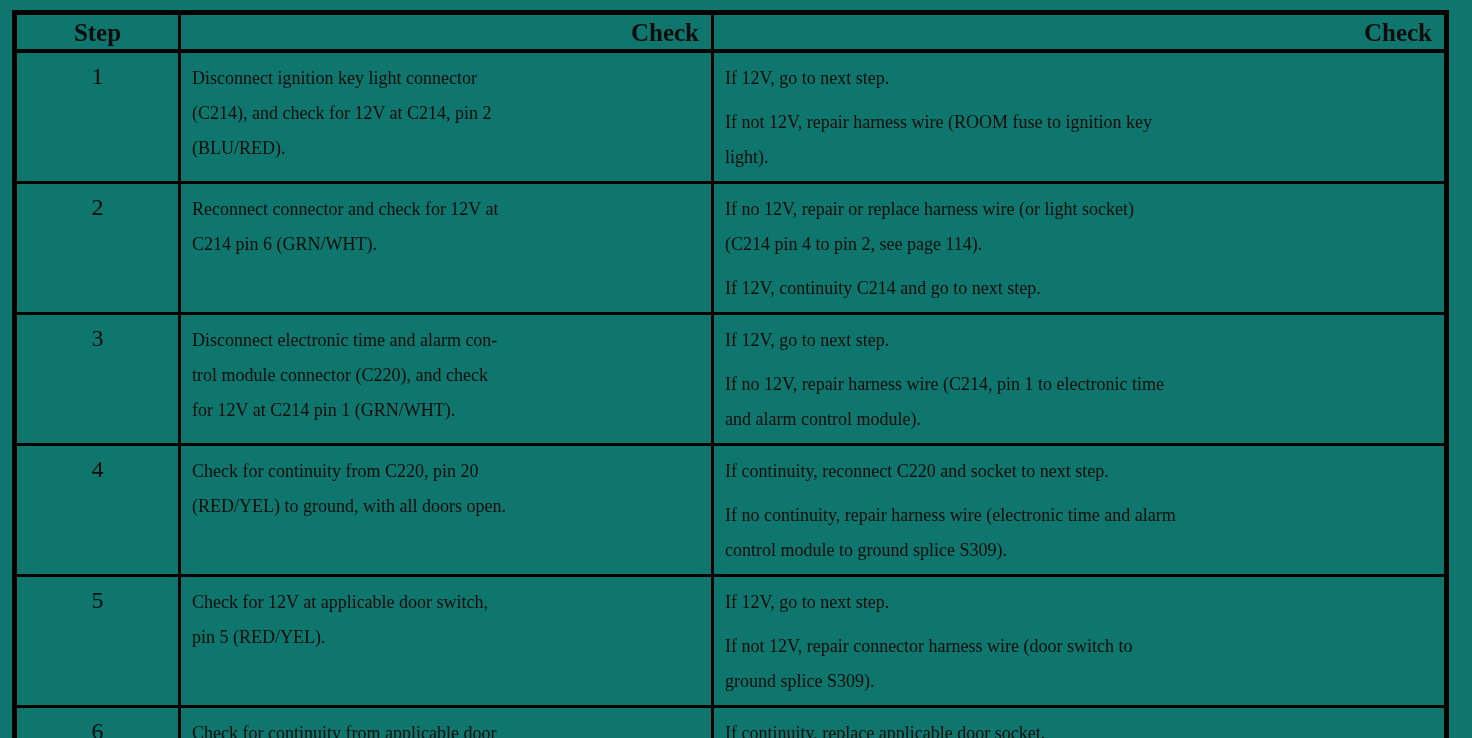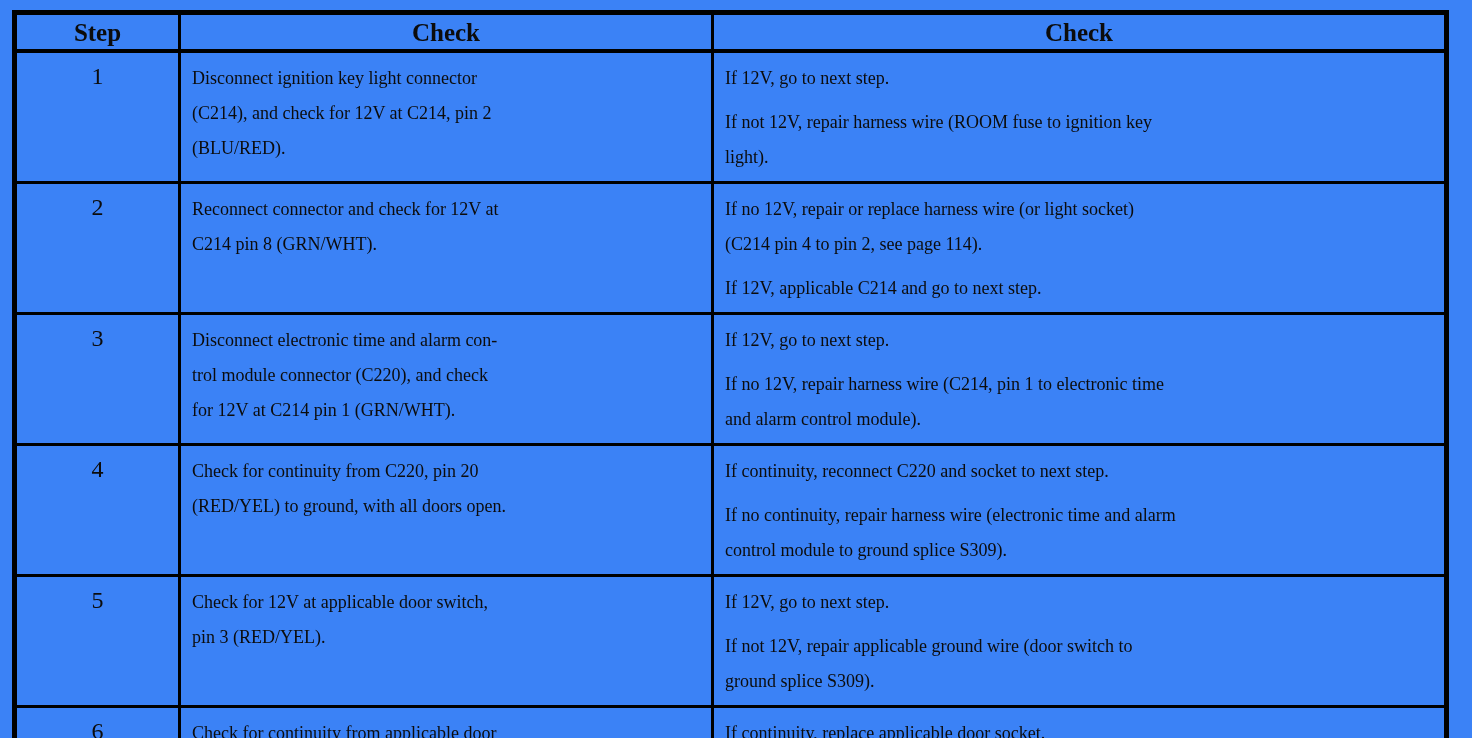--- a/index.html
+++ b/index.html
@@ -9,21 +9,21 @@
     width: 1472px;
     height: 738px;
     overflow: hidden;
     font-family: "Liberation Serif", serif;
     color: #0c0c0c;
   }
   .page {
     position: relative;
     width: 1472px;
     height: 738px;
-    background: #3b82f6;
+    background: #0f766e;
   }
   table.troubleshoot {
     border-collapse: collapse;
     position: absolute;
     left: 12px;
     top: 10px;
     width: 1432px;
     table-layout: fixed;
     border: 5px solid #000;
   }
@@ -33,21 +33,21 @@
 
   th, td {
     border: 3px solid #000;
     vertical-align: top;
     overflow: hidden;
   }
   thead tr { height: 38px; }
   th {
     font-size: 25px;
     font-weight: bold;
-    text-align: center;
+    text-align: right;
     padding: 3px 12px 0 12px;
     border-bottom: 4px solid #000;
     line-height: 30px;
   }
   th.step-col { text-align: center; padding-left: 0; padding-right: 0; }
 
   td {
     font-size: 18px;
     line-height: 35px;
     padding: 8px 14px 6px 11px;
@@ -98,25 +98,25 @@
 (BLU/RED).</td>
           <td class="action-cell">
             <p>If 12V, go to next step.</p>
             <p>If not 12V, repair harness wire (ROOM fuse to ignition key
 light).</p>
           </td>
         </tr>
         <tr>
           <td class="step-cell">2</td>
           <td class="check-cell">Reconnect connector and check for 12V at
-C214 pin 8 (GRN/WHT).</td>
+C214 pin 6 (GRN/WHT).</td>
           <td class="action-cell">
             <p>If no 12V, repair or replace harness wire (or light socket)
 (C214 pin 4 to pin 2, see page 114).</p>
-            <p>If 12V, applicable C214 and go to next step.</p>
+            <p>If 12V, continuity C214 and go to next step.</p>
           </td>
         </tr>
         <tr>
           <td class="step-cell">3</td>
           <td class="check-cell">Disconnect electronic time and alarm con-
 trol module connector (C220), and check
 for 12V at C214 pin 1 (GRN/WHT).</td>
           <td class="action-cell">
             <p>If 12V, go to next step.</p>
             <p>If no 12V, repair harness wire (C214, pin 1 to electronic time
@@ -129,24 +129,24 @@
 (RED/YEL) to ground, with all doors open.</td>
           <td class="action-cell">
             <p>If continuity, reconnect C220 and socket to next step.</p>
             <p>If no continuity, repair harness wire (electronic time and alarm
 control module to ground splice S309).</p>
           </td>
         </tr>
         <tr>
           <td class="step-cell">5</td>
           <td class="check-cell">Check for 12V at applicable door switch,
-pin 3 (RED/YEL).</td>
+pin 5 (RED/YEL).</td>
           <td class="action-cell">
             <p>If 12V, go to next step.</p>
-            <p>If not 12V, repair applicable ground wire (door switch to
+            <p>If not 12V, repair connector harness wire (door switch to
 ground splice S309).</p>
           </td>
         </tr>
         <tr>
           <td class="step-cell">6</td>
           <td class="check-cell">Check for continuity from applicable door
 switch, pin 2 (BLK) to ground.</td>
           <td class="action-cell">
             <p>If continuity, replace applicable door socket.</p>
           </td>

